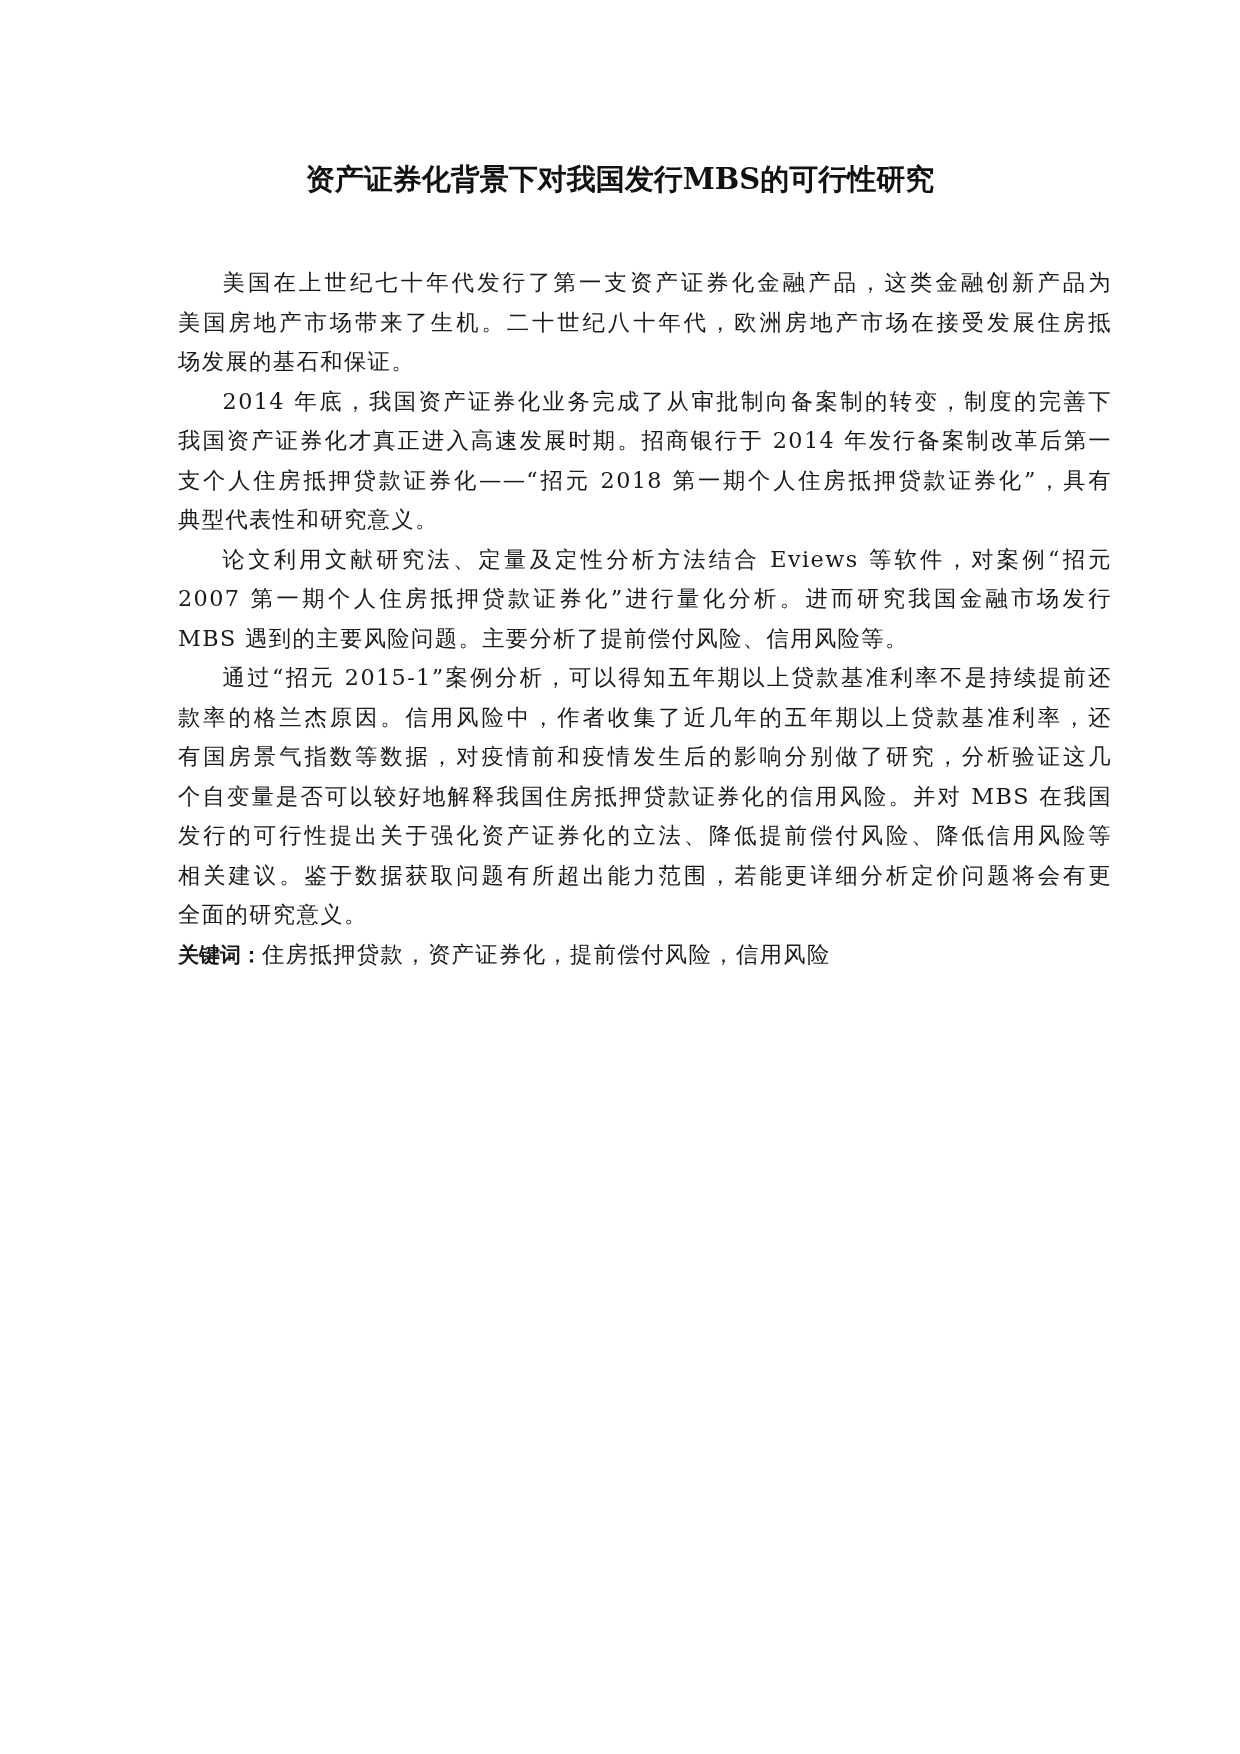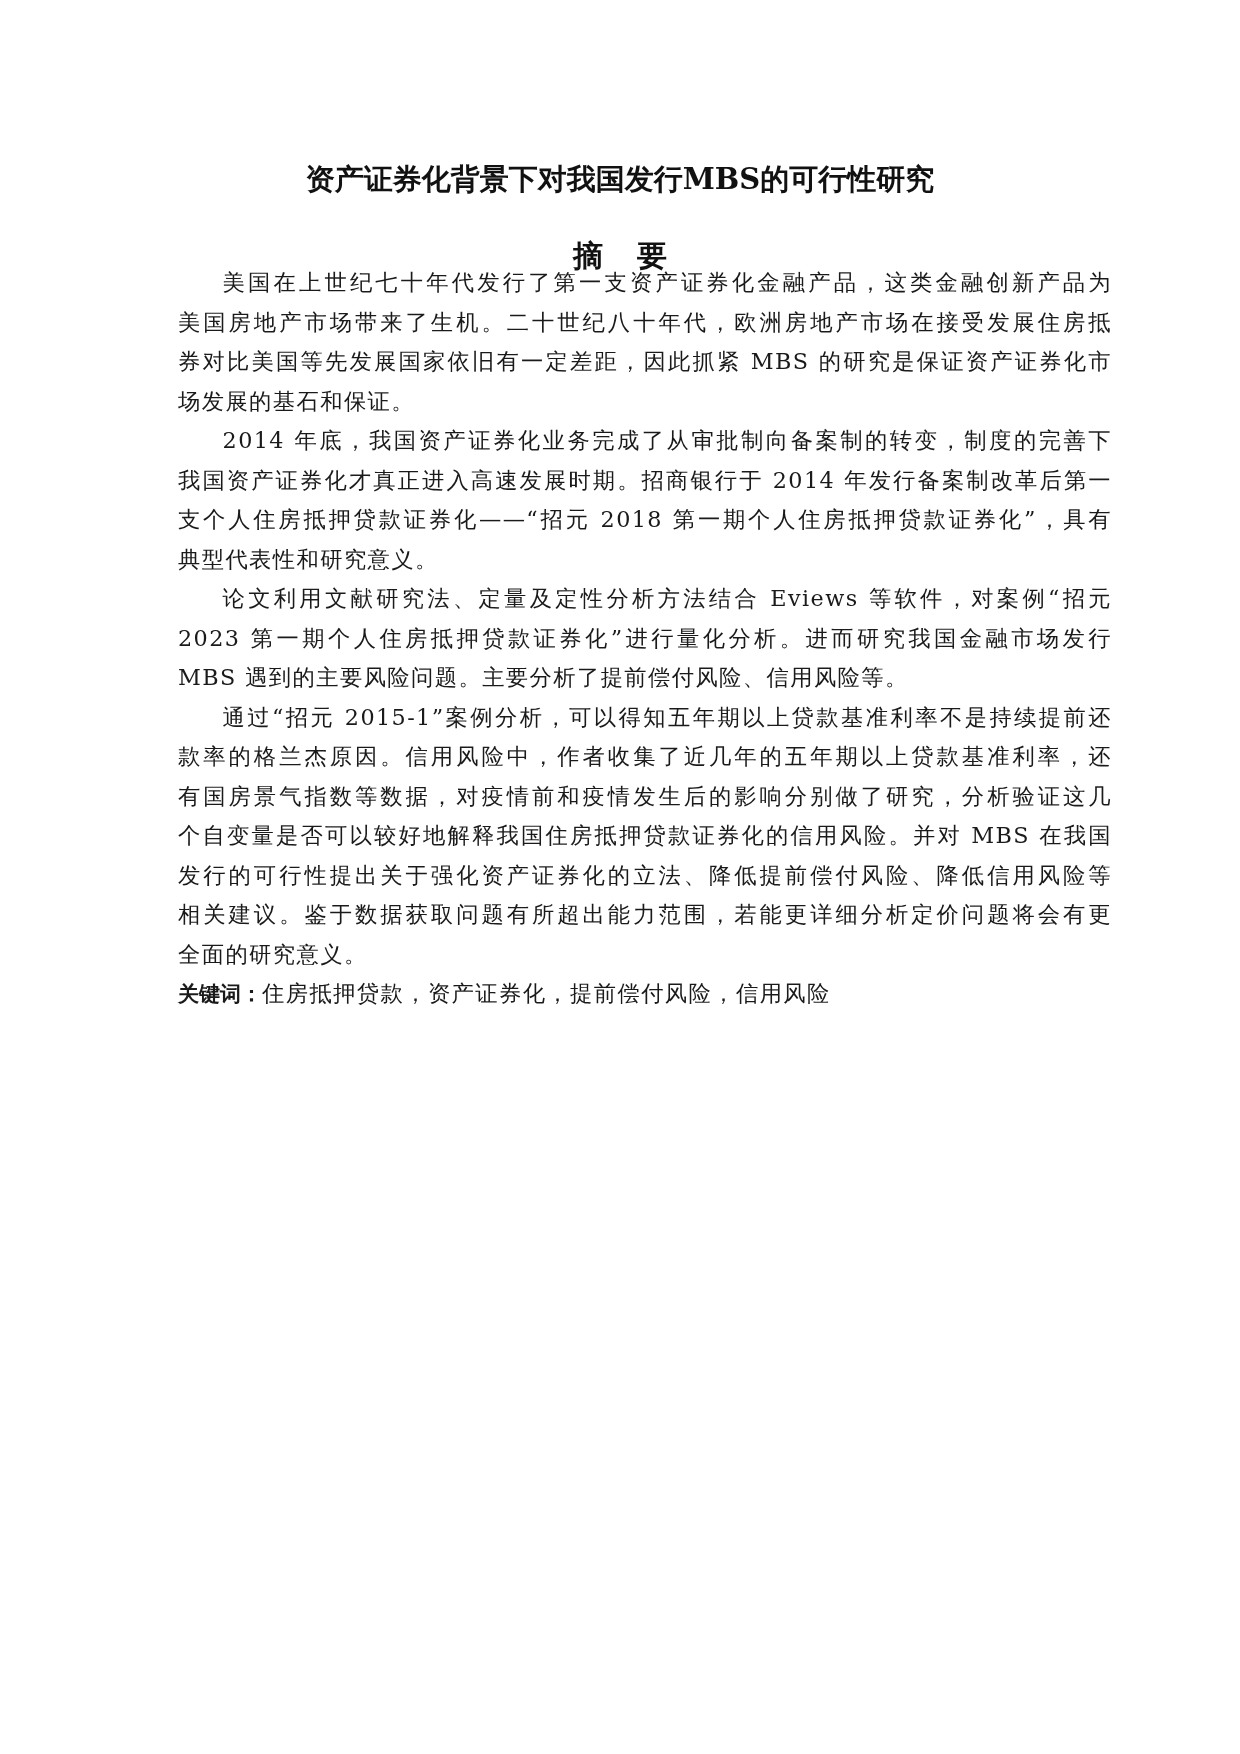--- a/index.html
+++ b/index.html
@@ -17,38 +17,36 @@
   .line { display: block; white-space: nowrap; text-align-last: justify; text-align: justify; }
   .line.last { text-align-last: left; }
   .keywords { margin: 0; }
   .kw-label { font-weight: bold; font-family: "DejaVu Sans", "Liberation Sans", sans-serif; font-size: 21px; letter-spacing: 0; }
 </style>
 </head>
 <body>
 
 <div class="page">
   <div class="title">资产证券化背景下对我国发行MBS的可行性研究</div>
-  <div class="abstract-heading"><span>摘要</span></div>
 
   <div class="body">
     <div class="para">
       <span class="line">美国在上世纪七十年代发行了第一支资产证券化金融产品，这类金融创新产品为</span>
       <span class="line" style="margin-left:-2em">美国房地产市场带来了生机。二十世纪八十年代，欧洲房地产市场在接受发展住房抵</span>
-      <span class="line" style="margin-left:-2em">券对比美国等先发展国家依旧有一定差距，因此抓紧 MBS 的研究是保证资产证券化市</span>
       <span class="line last" style="margin-left:-2em">场发展的基石和保证。</span>
     </div>
     <div class="para">
       <span class="line">2014 年底，我国资产证券化业务完成了从审批制向备案制的转变，制度的完善下</span>
       <span class="line" style="margin-left:-2em">我国资产证券化才真正进入高速发展时期。招商银行于 2014 年发行备案制改革后第一</span>
       <span class="line" style="margin-left:-2em">支个人住房抵押贷款证券化——“招元 2018 第一期个人住房抵押贷款证券化”，具有</span>
       <span class="line last" style="margin-left:-2em">典型代表性和研究意义。</span>
     </div>
     <div class="para">
       <span class="line">论文利用文献研究法、定量及定性分析方法结合 Eviews 等软件，对案例“招元</span>
-      <span class="line" style="margin-left:-2em">2023 第一期个人住房抵押贷款证券化”进行量化分析。进而研究我国金融市场发行</span>
+      <span class="line" style="margin-left:-2em">2007 第一期个人住房抵押贷款证券化”进行量化分析。进而研究我国金融市场发行</span>
       <span class="line last" style="margin-left:-2em">MBS 遇到的主要风险问题。主要分析了提前偿付风险、信用风险等。</span>
     </div>
     <div class="para">
       <span class="line">通过“招元 2015-1”案例分析，可以得知五年期以上贷款基准利率不是持续提前还</span>
       <span class="line" style="margin-left:-2em">款率的格兰杰原因。信用风险中，作者收集了近几年的五年期以上贷款基准利率，还</span>
       <span class="line" style="margin-left:-2em">有国房景气指数等数据，对疫情前和疫情发生后的影响分别做了研究，分析验证这几</span>
       <span class="line" style="margin-left:-2em">个自变量是否可以较好地解释我国住房抵押贷款证券化的信用风险。并对 MBS 在我国</span>
       <span class="line" style="margin-left:-2em">发行的可行性提出关于强化资产证券化的立法、降低提前偿付风险、降低信用风险等</span>
       <span class="line" style="margin-left:-2em">相关建议。鉴于数据获取问题有所超出能力范围，若能更详细分析定价问题将会有更</span>
       <span class="line last" style="margin-left:-2em">全面的研究意义。</span>

